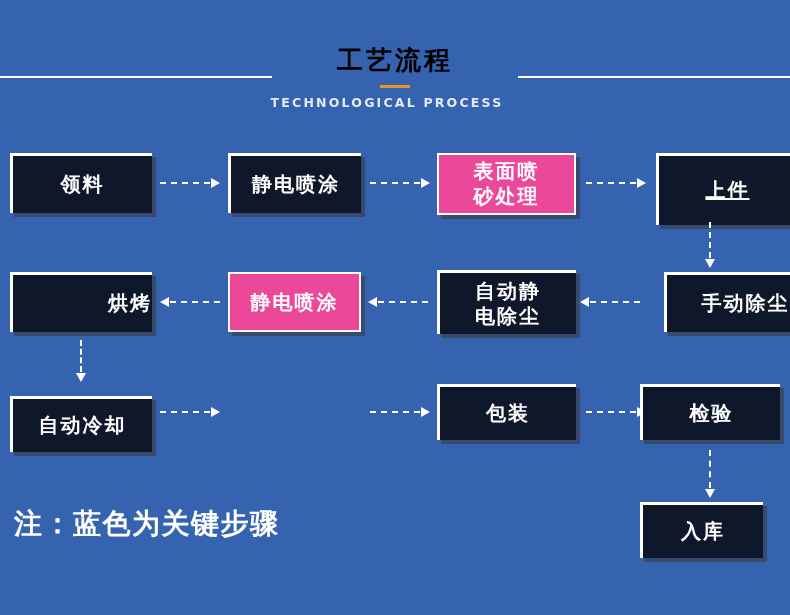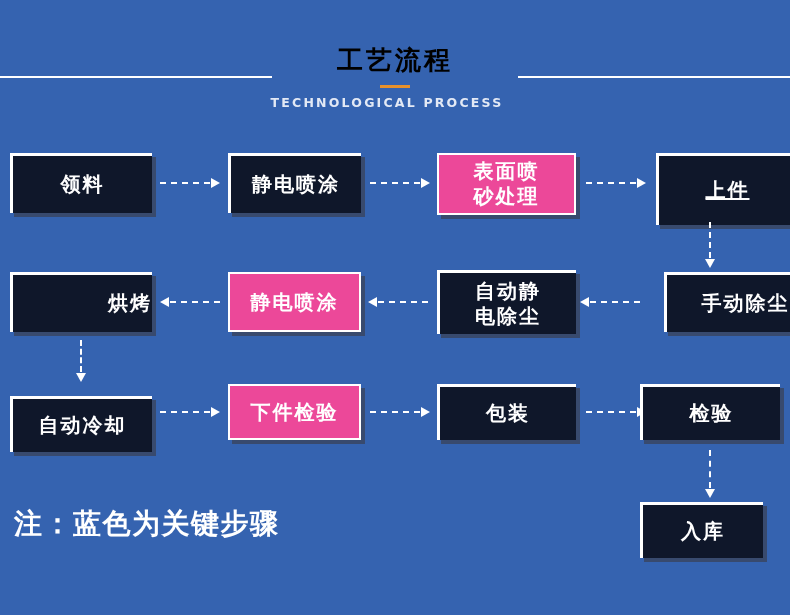--- a/index.html
+++ b/index.html
@@ -230,23 +230,20 @@
 
   <div class="node orange" style="left:10px;  top:384px; width:142px; height:56px;margin-top:12px;">
     <span class="label">自动冷却</span>
   </div>
 
   <div class="arrow-h" style="left:160px; top:405px; width:60px; height:14px;">
     <span class="shaft" style="left:0; width:50px;"></span>
     <span class="head right"></span>
   </div>
 
-  <div class="node keystep" style="left:228px; top:384px; width:133px; height:56px;">
-    <span class="label">下件检验</span>
-  </div>
 
   <div class="arrow-h" style="left:370px; top:405px; width:60px; height:14px;">
     <span class="shaft" style="left:0; width:50px;"></span>
     <span class="head right"></span>
   </div>
 
   <div class="node orange" style="left:437px; top:384px; width:139px; height:56px;">
     <span class="label">包装</span>
   </div>
 

